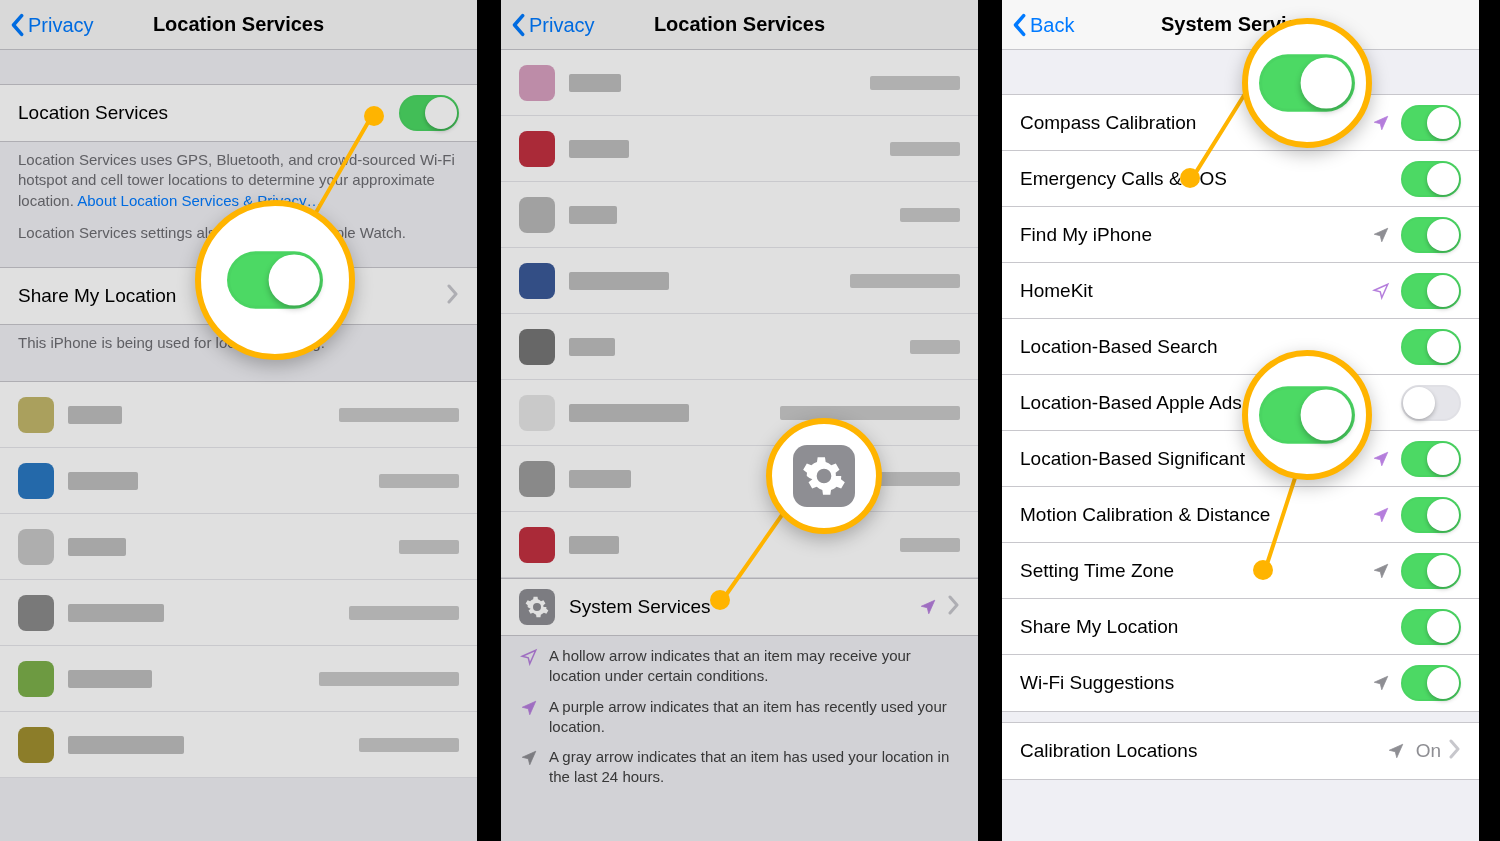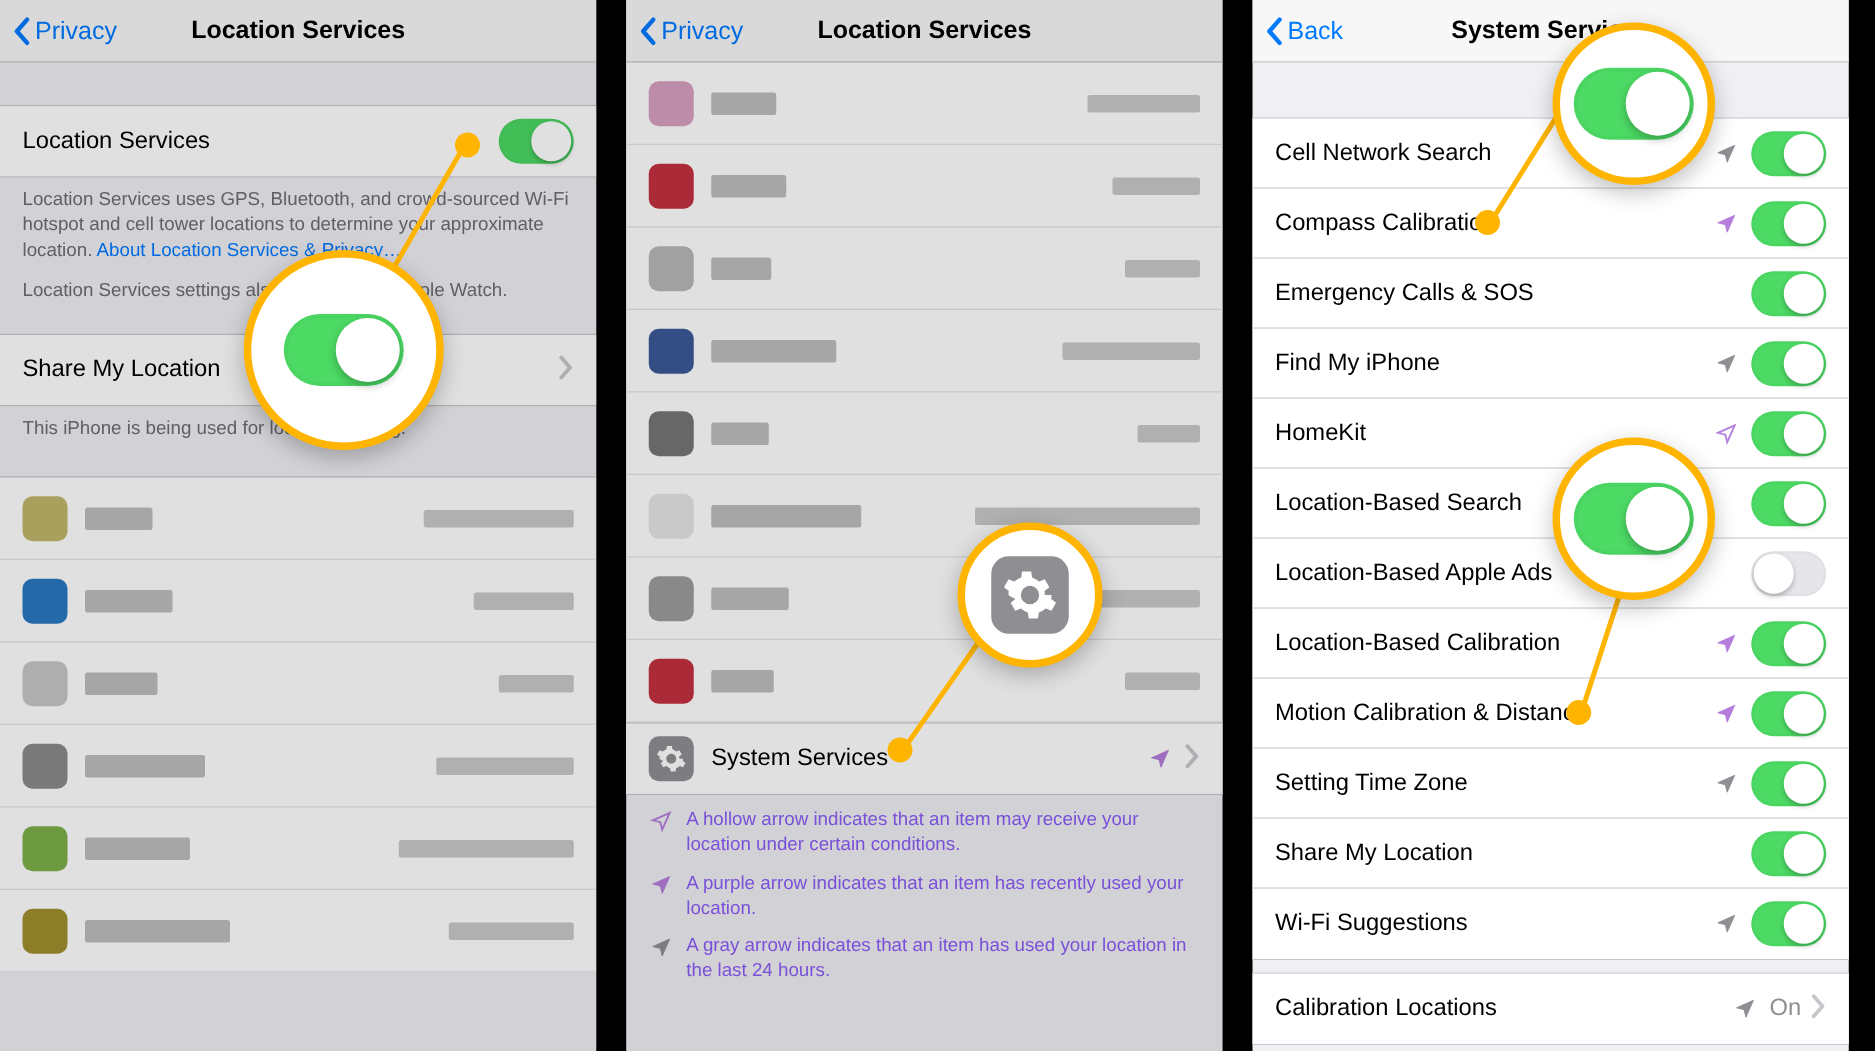--- a/index.html
+++ b/index.html
@@ -33,21 +33,21 @@
 .arrow.hollow svg{fill:none;stroke:#b57edc;stroke-width:2;}
 .apps{background:#fff;}
 .app-row{display:flex;align-items:center;height:66px;padding:0 18px;border-bottom:1px solid #e5e5ea;}
 .app-icon{width:36px;height:36px;border-radius:8px;margin-right:14px;}
 .blur-text{height:18px;border-radius:2px;background:#bdbdbd;}
 .blur-sm{height:14px;background:#c9c9c9;}
 .right-blur{margin-left:auto;}
 .sys-icon{width:36px;height:36px;border-radius:8px;background:#8e8e93;display:flex;align-items:center;justify-content:center;margin-right:14px;}
 .sys-icon svg{width:24px;height:24px;fill:#fff;}
 .legend{padding:10px 18px;}
-.legend-row{display:flex;align-items:flex-start;margin-bottom:10px;font-size:15px;color:#8b5cf6;line-height:1.35;}
+.legend-row{display:flex;align-items:flex-start;margin-bottom:10px;font-size:15px;color:#404040;line-height:1.35;}
 .legend-row .arrow{flex-shrink:0;margin-top:1px;}
 .ondet{color:#8e8e93;font-size:19px;margin-right:8px;text-align:center;}
 
 .callout{position:absolute;border-radius:50%;background:#fff;box-shadow:0 6px 18px rgba(0,0,0,0.25);border:6px solid #ffb400;display:flex;align-items:center;justify-content:center;z-index:5;}
 .callout .toggle{transform:scale(1.6);}
 .line{position:absolute;background:#ffb400;z-index:4;transform-origin:0 0;height:4px;border-radius:2px;}
 .dot{position:absolute;width:20px;height:20px;border-radius:50%;background:#ffb400;z-index:4;}
 .callout-gear{background:#fff;}
 .callout-gear .gear-box{width:62px;height:62px;border-radius:14px;background:#8e8e93;display:flex;align-items:center;justify-content:center;}
 .callout-gear .gear-box svg{width:44px;height:44px;fill:#fff;}
@@ -248,31 +248,20 @@
       <svg viewBox="0 0 12 20">
           <path d="M10 2 L3 10 L10 18" stroke="#007aff" stroke-width="3" fill="none" stroke-linecap="round" stroke-linejoin="round"></path>
         </svg>
       <span>Back</span>
     </div>
     <div class="title">System Services</div>
   </div>
   <div style="height:44px;"></div>
   <div class="section" id="sysitems">
       <div class="row">
-      <span class="label">Cell Network Search</span>
-      <span class="arrow gray">
-          <svg viewBox="0 0 24 24">
-            <path d="M3 11l18-8-8 18-2-8z"></path>
-          </svg>
-        </span>
-      <span class="toggle ">
-          <span class="knob"></span>
-        </span>
-    </div>
-      <div class="row">
       <span class="label">Compass Calibration</span>
       <span class="arrow purple">
           <svg viewBox="0 0 24 24">
             <path d="M3 11l18-8-8 18-2-8z"></path>
           </svg>
         </span>
       <span class="toggle ">
           <span class="knob"></span>
         </span>
     </div>
@@ -313,21 +302,21 @@
         </span>
     </div>
       <div class="row">
       <span class="label">Location-Based Apple Ads</span>
 
       <span class="toggle off">
           <span class="knob"></span>
         </span>
     </div>
       <div class="row">
-      <span class="label">Location-Based Calibration</span>
+      <span class="label">Location-Based Significant</span>
       <span class="arrow purple">
           <svg viewBox="0 0 24 24">
             <path d="M3 11l18-8-8 18-2-8z"></path>
           </svg>
         </span>
       <span class="toggle ">
           <span class="knob"></span>
         </span>
     </div>
       <div class="row">

